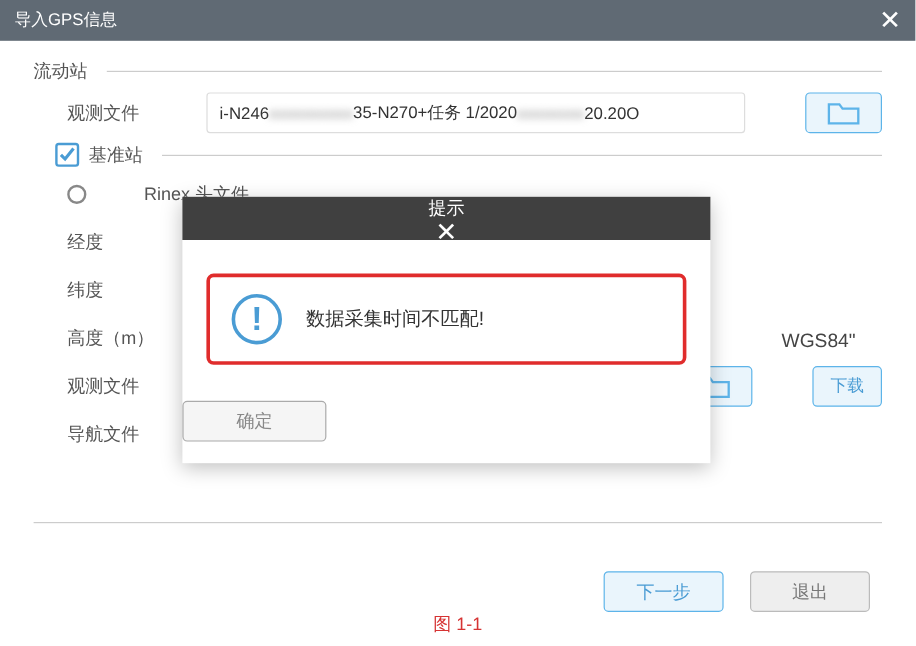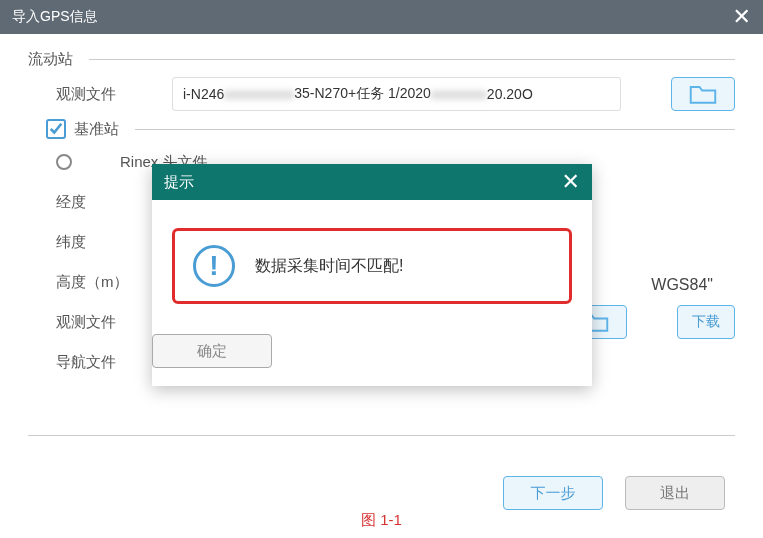--- a/index.html
+++ b/index.html
@@ -43,21 +43,21 @@
 
 .footer { position: absolute; bottom: 28px; right: 38px; display: flex; gap: 22px; padding-left: 24px; }
 .btn { width: 100px; height: 34px; border-radius: 4px; display: flex; align-items: center; justify-content: center; font-size: 15px; cursor: pointer; }
 .btn.primary { border: 1px solid #5db4e9; background: #eaf5fc; color: #4a9cd4; }
 .btn.secondary { border: 1px solid #bbb; background: #eee; color: #777; }
 
 .caption { position: absolute; bottom: 8px; left: 50%; transform: translateX(-50%); color: #d63333; font-size: 15px; }
 
 
 .modal { position: absolute; left: 152px; top: 164px; width: 440px; background: #fff; box-shadow: 0 4px 16px rgba(0,0,0,0.25); }
-.modal-titlebar { height: 36px; background: #0f766e; display: flex; align-items: center; justify-content: space-between; padding: 0 12px; color: #fff; font-size: 15px; }
+.modal-titlebar { height: 36px; background: #404040; display: flex; align-items: center; justify-content: space-between; padding: 0 12px; color: #fff; font-size: 15px; flex-direction: column; }
 .modal-titlebar .close { font-size: 22px; cursor: pointer; line-height:1; }
 .modal-body { padding: 28px 20px 14px 20px; }
 .alert-box { border: 3px solid #e02c2c; border-radius: 6px; padding: 14px 18px; display: flex; align-items: center; gap: 20px; }
 .alert-icon { width: 42px; height: 42px; border: 3px solid #4a9cd4; border-radius: 50%; display: flex; align-items: center; justify-content: center; color: #4a9cd4; font-size: 28px; font-weight: bold; flex-shrink: 0; }
 .alert-text { font-size: 16px; color: #333; }
 .modal-footer { display: flex; justify-content: flex-start; padding: 16px 0 18px 0; }
 .modal-footer .btn { width: 120px; height: 34px; border: 1px solid #aaa; background: #f5f5f5; color: #888; }
 </style>
 </head>
 <body>

